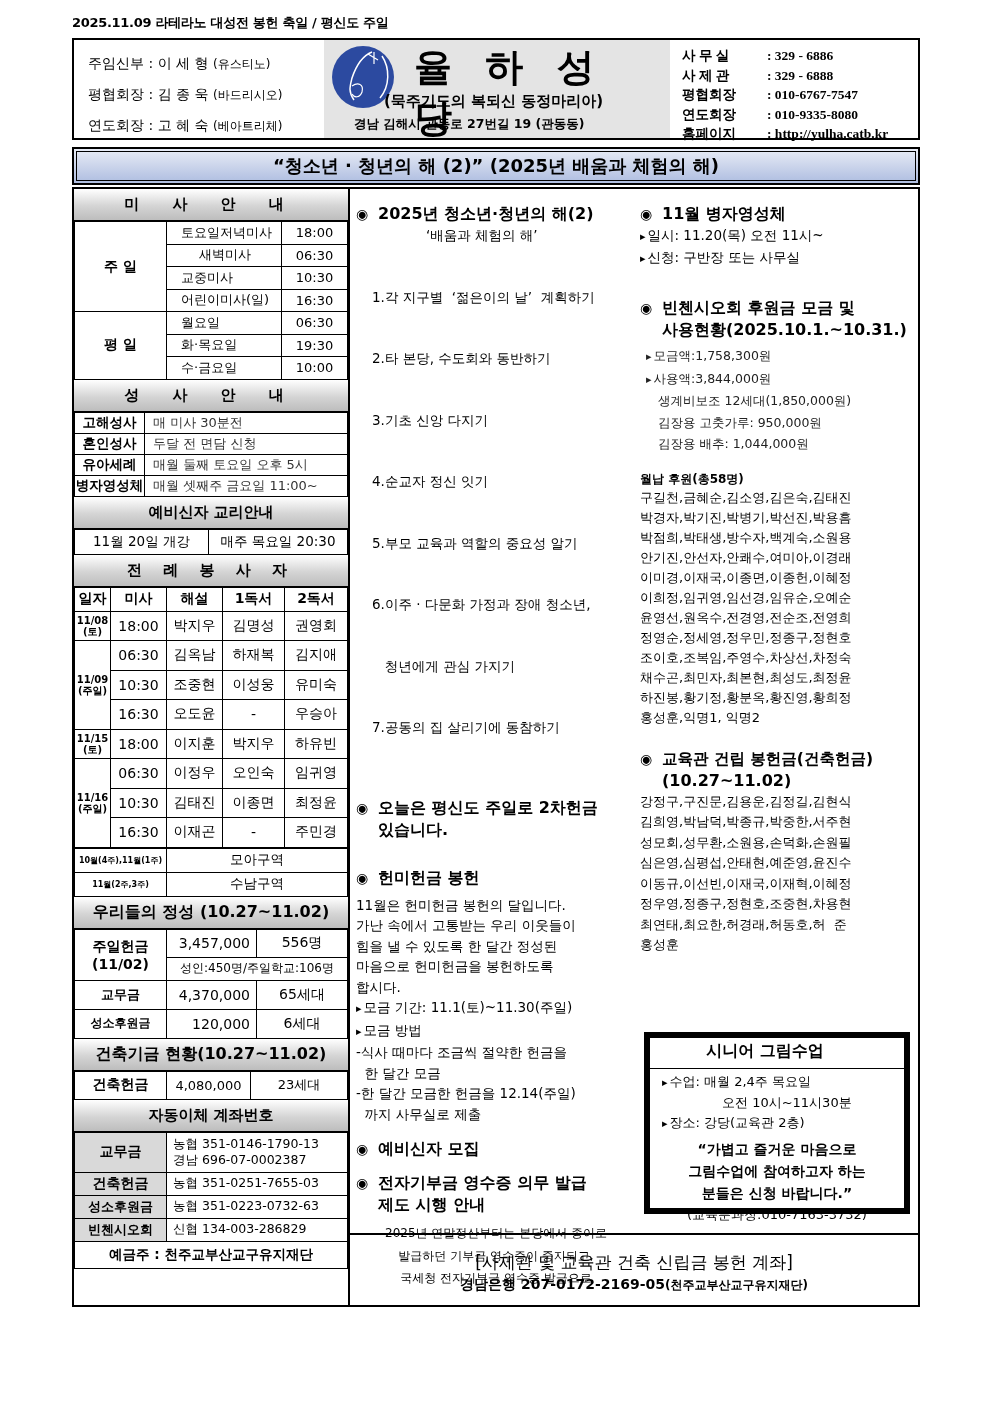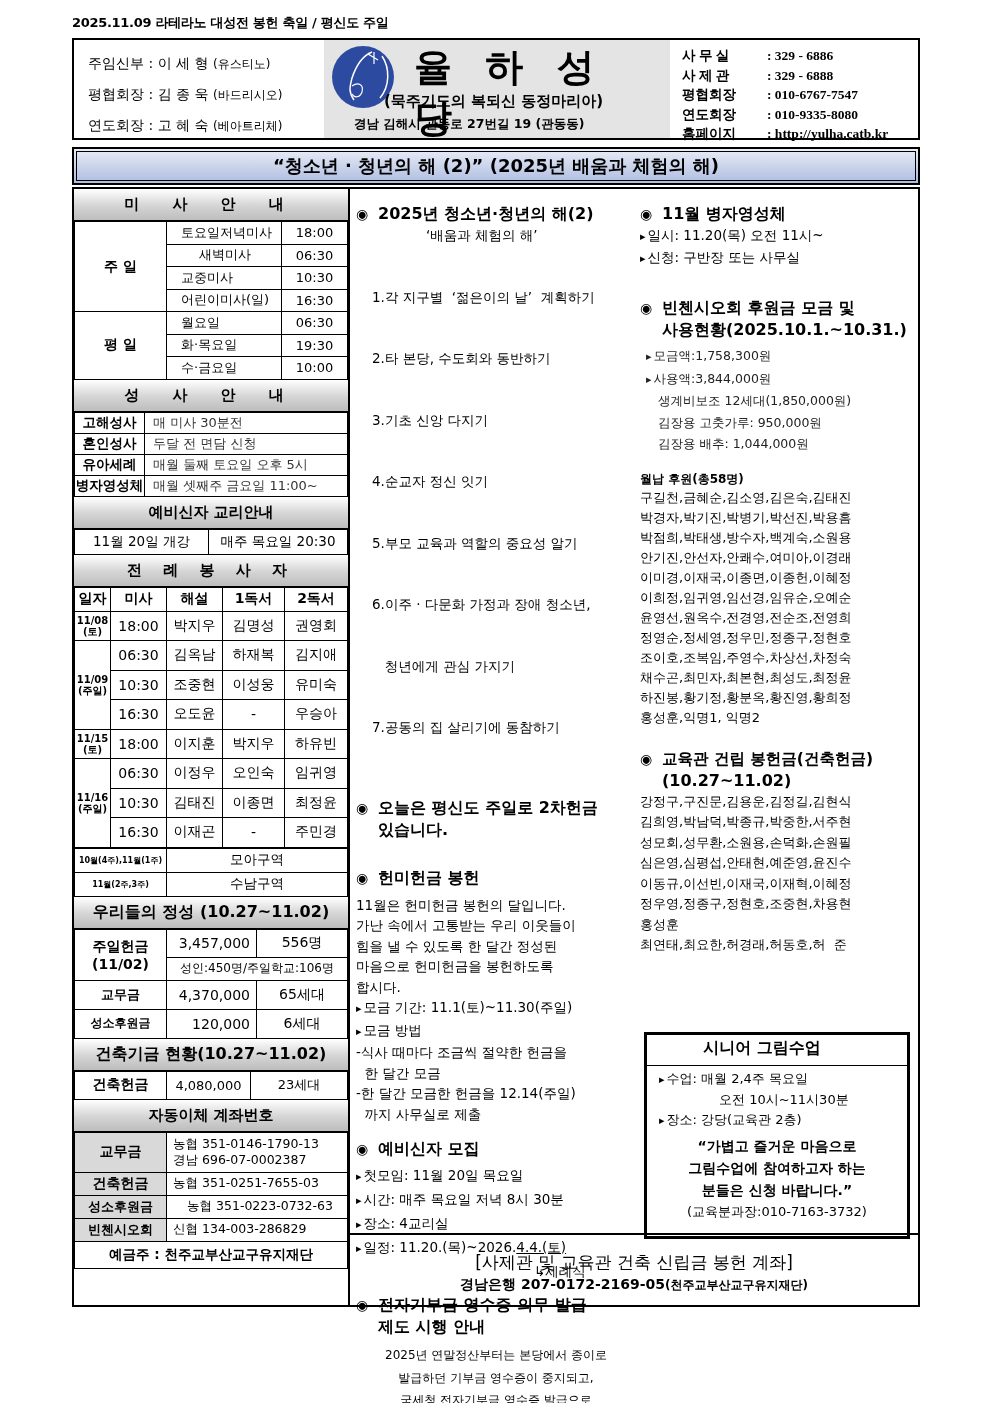--- a/index.html
+++ b/index.html
@@ -36,21 +36,21 @@
   .svc td.date { font-size: 10px; font-weight: bold; line-height: 11px; }
   .right { position: absolute; left: 276px; top: 0; right: 0; height: 1044px; }
   .col { position: absolute; top: 0; }
   .c1 { left: 6px; width: 280px; }
   .c2 { left: 290px; width: 278px; }
   .h2 { font-weight: bold; font-size: 16px; line-height: 22px; display: flex; }
   .h2 .bullet { width: 22px; flex: none; font-size: 14px; }
   .txt { font-size: 13.5px; line-height: 20.5px; }
   .tri::before { content: "▸"; font-size: 11px; margin-right: 2px; }
   .u { text-decoration: underline; }
-  .senior { position: absolute; left: 294px; top: 843px; width: 266px; height: 207px; border: 3px solid #000000; }
+  .senior { position: absolute; left: 294px; top: 843px; width: 266px; height: 182px; border: 6px solid #000000; }
   .senior-title { position: absolute; left: 0; top: -2px; width: 230px; height: 30px; display: flex; align-items: center; justify-content: center; font-weight: bold; font-size: 16px; }
   .footer-acct { position: absolute; left: 276px; top: 1044px; right: 0; bottom: 0; border-top: 2px solid #000; text-align: center; padding-top: 16px; }
 </style>
 </head>
 <body>
 
 <div class="topline">2025.11.09 라테라노 대성전 봉헌 축일 / 평신도 주일</div>
 
 <div class="header">
   <div class="h-left">
@@ -286,21 +286,21 @@
           <tr>
             <td class="bold" style="width:92px;height:40px;background:#d9d9d9;font-size:14px">교무금</td>
             <td style="text-align:left;padding-left:6px;font-size:12.5px;line-height:16px"><span>농협   351-0146-1790-13</span><br><span>경남   696-07-0002387</span></td>
           </tr>
       <tr>
             <td class="bold" style="height:23px;background:#d9d9d9;font-size:14px">건축헌금</td>
             <td style="text-align:left;padding-left:6px;font-size:12.5px">농협 351-0251-7655-03</td>
           </tr>
       <tr>
             <td class="bold" style="height:23px;background:#d9d9d9;font-size:13px">성소후원금</td>
-            <td style="text-align:center;padding-left:6px;font-size:12.5px">농협 351-0223-0732-63</td>
+            <td style="text-align:left;padding-left:6px;font-size:12.5px">농협 351-0223-0732-63</td>
           </tr>
       <tr>
             <td class="bold" style="height:23px;background:#d9d9d9;font-size:13px">빈첸시오회</td>
             <td style="text-align:left;padding-left:6px;font-size:12.5px">신협 134-003-286829</td>
           </tr>
       <tr>
             <td colspan="2" class="bold" style="height:27px;font-size:13.5px">예금주 : 천주교부산교구유지재단</td>
           </tr>
     </tbody>
       </table>
@@ -349,27 +349,20 @@
         <div style="white-space:pre">  한 달간 모금</div>
         <div style="white-space:pre">-한 달간 모금한 헌금을 12.14(주일)</div>
         <div style="white-space:pre">  까지 사무실로 제출</div>
       </div>
 
       <div style="height:14px"></div>
       <div class="h2">
           <span class="bullet">◉</span>
           <span>예비신자 모집</span>
         </div>
-      <div class="txt" style="margin-top:4px;line-height:22px">
-        <div class="tri">첫모임: 11월 20일 목요일</div>
-        <div class="tri">시간: 매주 목요일 저녁 8시 30분</div>
-        <div class="tri">장소: 4교리실</div>
-        <div class="tri"><span>일정: 11.20.(목)~2026.</span><span class="u">4.4.(토)</span></div>
-        <div style="padding-left:178px">↳세례식</div>
-      </div>
 
       <div style="height:12px"></div>
       <div class="h2">
           <span class="bullet">◉</span>
           <span>전자기부금 영수증 의무 발급</span>
         </div>
       <div class="h2" style="padding-left:22px">제도 시행 안내</div>
       <div style="text-align:center;font-size:12px;line-height:22.5px;margin-top:6px">
         <div>2025년 연말정산부터는 본당에서 종이로</div>
         <div>발급하던 기부금 영수증이 중지되고,</div>
@@ -423,22 +416,22 @@
           <span>교육관 건립 봉헌금(건축헌금)</span>
         </div>
       <div class="h2" style="padding-left:22px">(10.27~11.02)</div>
       <div style="font-size:13px;line-height:20.5px">
         <div>강정구,구진문,김용운,김정길,김현식</div>
         <div>김희영,박남덕,박종규,박중한,서주현</div>
         <div>성모회,성무환,소원용,손덕화,손원필</div>
         <div>심은영,심평섭,안태현,예준영,윤진수</div>
         <div>이동규,이선빈,이재국,이재혁,이혜정</div>
         <div>정우영,정종구,정현호,조중현,차용현</div>
+        <div style="white-space:pre">최연태,최요한,허경래,허동호,허  준</div>
         <div>홍성훈</div>
-        <div style="white-space:pre">최연태,최요한,허경래,허동호,허  준</div>
       </div>
     </div>
 
     <div class="senior">
       <div class="senior-title">시니어 그림수업</div>
       <div style="position:absolute;left:0;right:0;top:30px;border-top:1px solid #000"></div>
       <div style="position:absolute;left:12px;top:34px;font-size:13px;line-height:20px">
         <div class="tri">수업: 매월 2,4주 목요일</div>
         <div style="padding-left:60px">오전 10시~11시30분</div>
         <div class="tri">장소: 강당(교육관 2층)</div>

